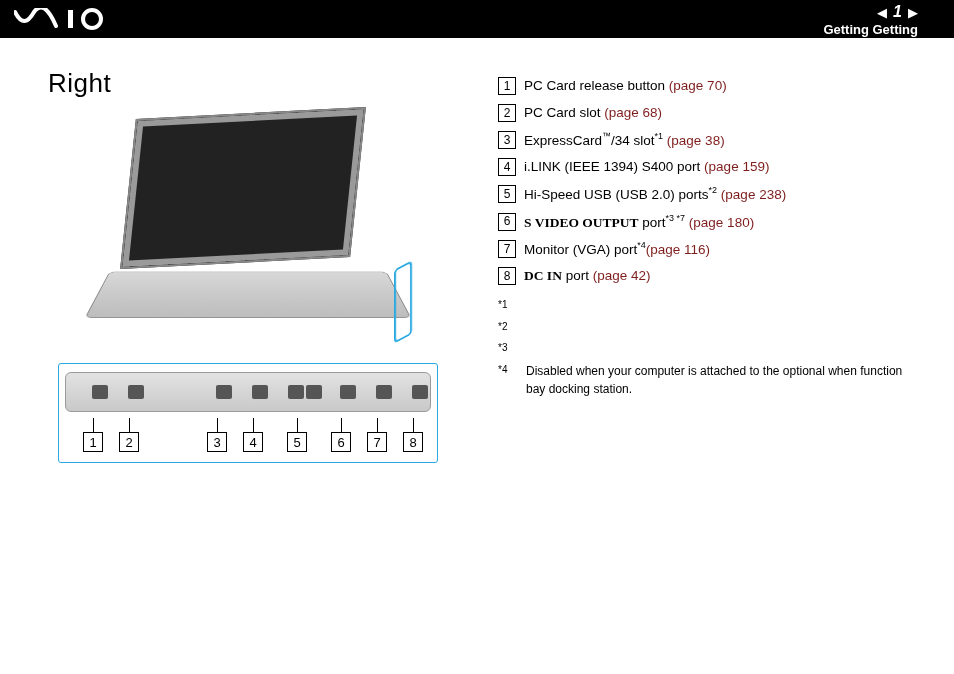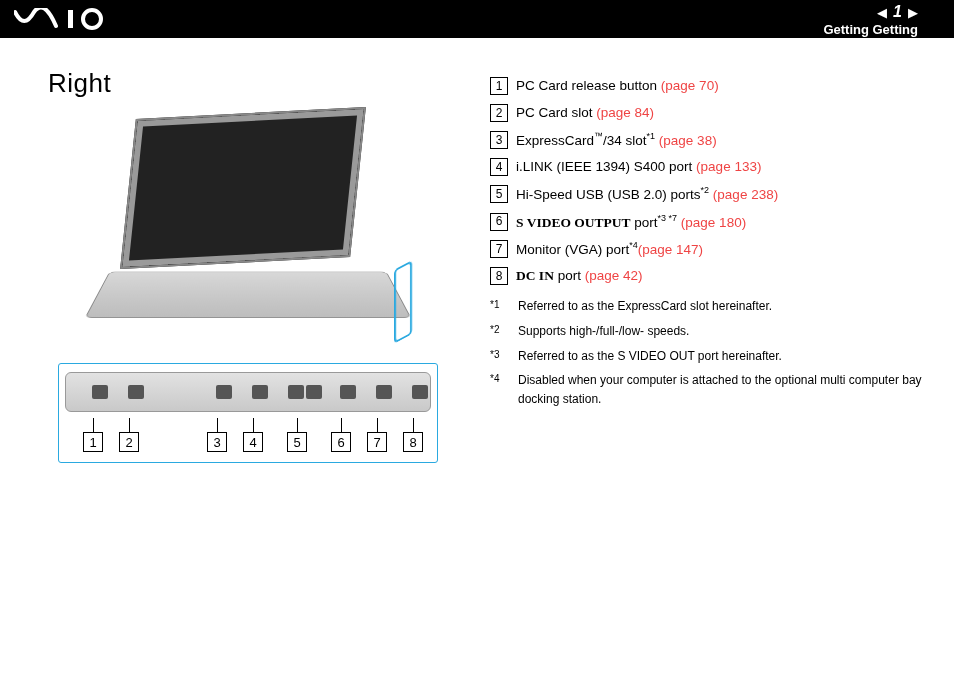--- a/index.html
+++ b/index.html
@@ -8,21 +8,21 @@
     background: #000; color: #fff; height: 38px; width: 100%;
     display: flex; align-items: center; justify-content: space-between;
     padding: 0 18px 0 14px;
   }
   .logo { display: flex; align-items: center; gap: 0; }
   .nav-arrow { font-size: 13px; cursor: default; }
   .nav-page { font-style: italic; font-weight: bold; }
   .section-label { font-weight: bold; font-size: 13px; position: absolute; right: 18px; top: 22px; color:#fff;}
   .topbar-inner { position: relative; width:100%; height:100%; display:flex; align-items:center;}
   .page-num-row { display:flex; align-items:center; gap:6px; position:absolute; right:18px; top:3px;}
-  .content { display: flex; padding: 30px 30px 0 48px; gap: 12px; }
+  .content { display: flex; padding: 30px 30px 0 48px; gap: 20px; }
   .left-col { flex: 0 0 430px; }
   .right-col { flex: 1; padding-top: 8px; font-size: 13.5px; line-height: 1.55; }
   h1.page-title { font-weight: 400; font-size: 26px; margin-bottom: 14px; letter-spacing: .5px;}
   .figure {
     width: 380px; height: 360px; margin-left: 10px;
     display: flex; flex-direction: column; align-items: center; gap: 0;
   }
   .laptop-box {
     width: 320px; height: 230px; position: relative;
   }
@@ -59,21 +59,21 @@
   .pointer-box {
     width:20px; height:20px; border:1.3px solid #000; font-size:13px; font-weight:500;
     display:flex; align-items:center; justify-content:center; background:#fff;
   }
   .item-row { display:flex; align-items:flex-start; gap:8px; margin-bottom:6px;}
   .item-box {
     flex:0 0 18px; height:18px; border:1.2px solid #000; font-size:12px;
     display:flex; align-items:center; justify-content:center; margin-top:1px;
   }
   .item-text { flex:1; }
-  .link { color:#ef4444; cursor:pointer; }
+  .link { color:#7f1d1d; cursor:pointer; }
   .sup { font-size:9px; vertical-align:super; }
   .footnotes { margin-top:10px; font-size:12px; display:flex; flex-direction:column; gap:6px;}
   .fn-row { display:flex; gap:10px; }
   .fn-mark { flex:0 0 18px; font-size:10px; }
   .bold { font-weight:bold;font-family:Liberation Serif, serif; }
 </style>
 </head>
 <body>
 
 <div class="topbar">
@@ -154,59 +154,56 @@
   </div>
 
   <div class="right-col">
     <div id="callouts">
         <div class="item-row">
           <div class="item-box">1</div>
           <div class="item-text">PC Card release button <span class="link">(page 70)</span></div>
         </div>
         <div class="item-row">
           <div class="item-box">2</div>
-          <div class="item-text">PC Card slot <span class="link">(page 84)</span></div>
+          <div class="item-text">PC Card slot <span class="link">(page 68)</span></div>
         </div>
         <div class="item-row">
           <div class="item-box">3</div>
           <div class="item-text">ExpressCard<span class="sup">™</span>/34 slot<span class="sup">*1</span> <span class="link">(page 38)</span></div>
         </div>
         <div class="item-row">
           <div class="item-box">4</div>
-          <div class="item-text">i.LINK (IEEE 1394) S400 port <span class="link">(page 133)</span></div>
+          <div class="item-text">i.LINK (IEEE 1394) S400 port <span class="link">(page 159)</span></div>
         </div>
         <div class="item-row">
           <div class="item-box">5</div>
           <div class="item-text">Hi-Speed USB (USB 2.0) ports<span class="sup">*2</span> <span class="link">(page 238)</span></div>
         </div>
         <div class="item-row">
           <div class="item-box">6</div>
           <div class="item-text"><span class="bold">S VIDEO OUTPUT</span> port<span class="sup">*3 *7</span> <span class="link">(page 180)</span></div>
         </div>
         <div class="item-row">
           <div class="item-box">7</div>
-          <div class="item-text">Monitor (VGA) port<span class="sup">*4</span><span class="link">(page 147)</span></div>
+          <div class="item-text">Monitor (VGA) port<span class="sup">*4</span><span class="link">(page 116)</span></div>
         </div>
         <div class="item-row">
           <div class="item-box">8</div>
           <div class="item-text"><span class="bold">DC IN</span> port <span class="link">(page 42)</span></div>
         </div>
       </div>
     <div class="footnotes" id="footnotes">
         <div class="fn-row">
           <div class="fn-mark">*1</div>
-          <div>Referred to as the ExpressCard slot hereinafter.</div>
         </div>
         <div class="fn-row">
           <div class="fn-mark">*2</div>
-          <div>Supports high-/full-/low- speeds.</div>
         </div>
         <div class="fn-row">
           <div class="fn-mark">*3</div>
-          <div>Referred to as the S VIDEO OUT port hereinafter.</div>
         </div>
         <div class="fn-row">
           <div class="fn-mark">*4</div>
-          <div>Disabled when your computer is attached to the optional multi computer bay docking station.</div>
+          <div>Disabled when your computer is attached to the optional when function bay docking station.</div>
         </div>
       </div>
   </div>
 </div>
 
 </body></html>

